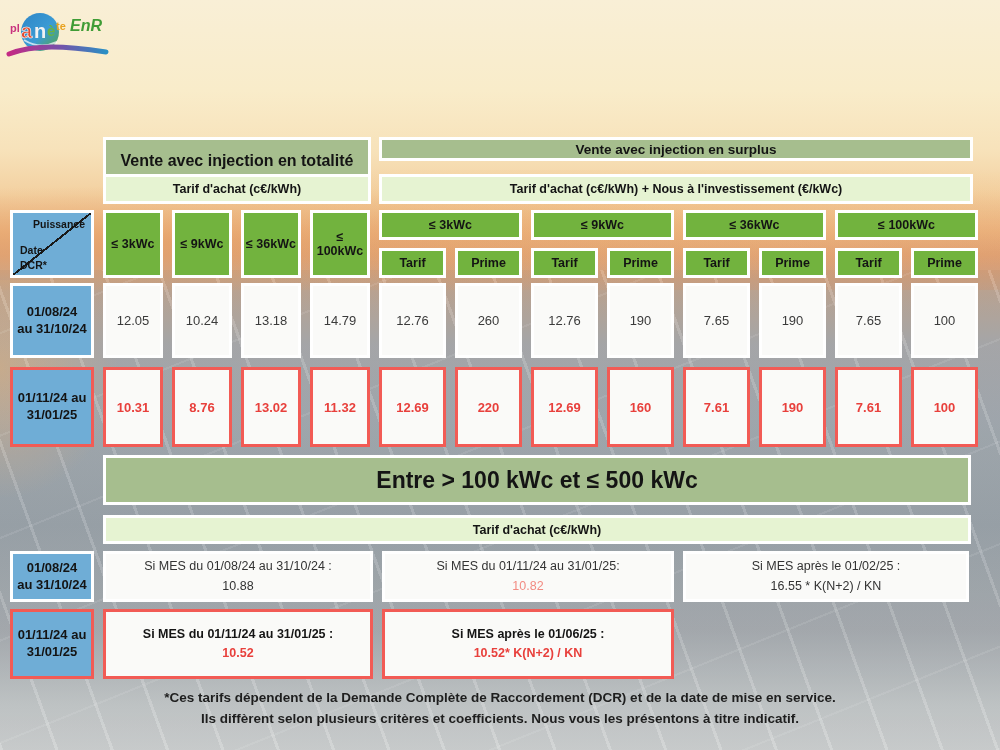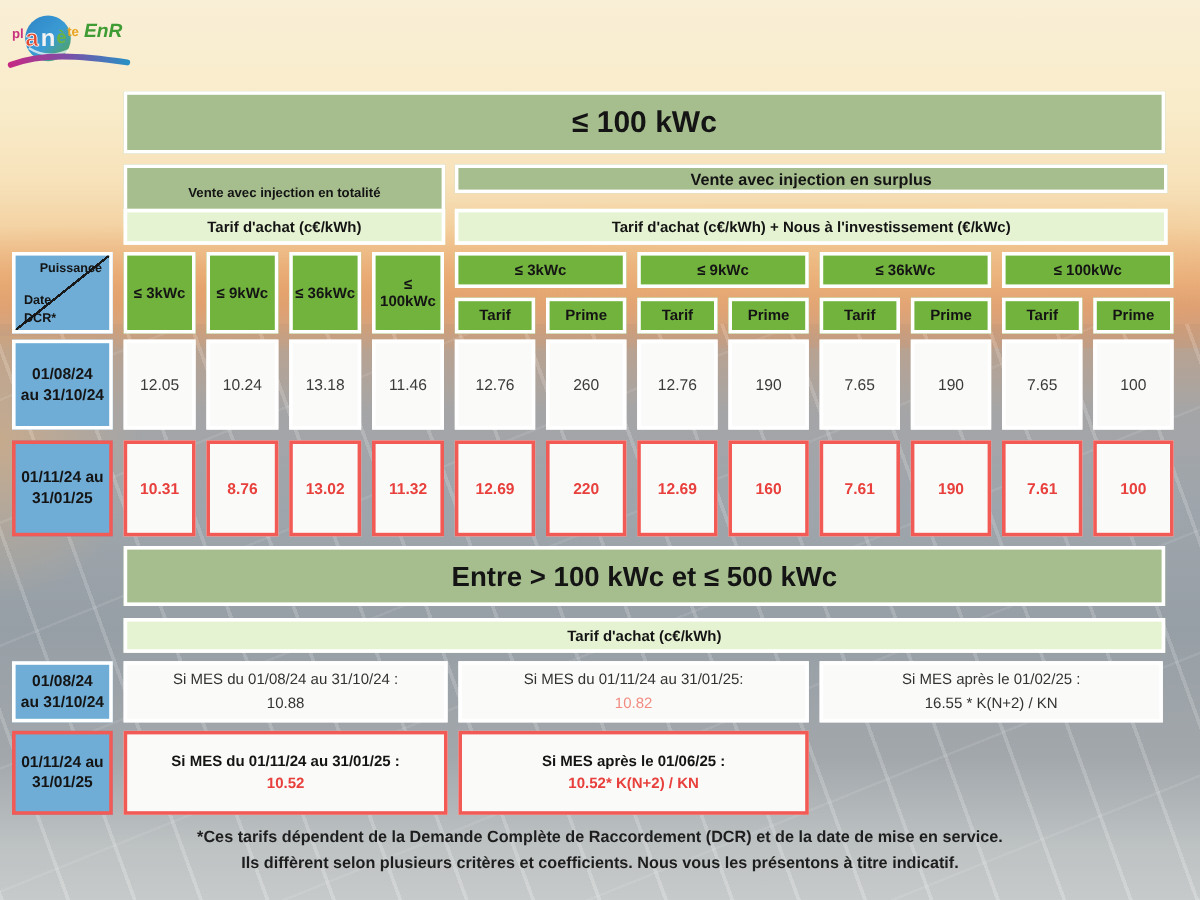--- a/index.html
+++ b/index.html
@@ -22,21 +22,21 @@
   }
   .bg-panels { position:absolute; left:0; top:270px; right:0; bottom:0; pointer-events:none; opacity:.65;
     background:
       repeating-linear-gradient(70deg, rgba(255,255,255,.20) 0 3px, rgba(30,40,50,.05) 3px 52px),
       repeating-linear-gradient(-22deg, rgba(255,255,255,.14) 0 2px, transparent 2px 95px);
   }
 
   .band { position:absolute; border:3px solid #ffffff; background:#A6BE8E; color:#141414;
     display:flex; align-items:center; justify-content:center; text-align:center; font-weight:700; }
   .s1-title   { left:103px; top:76px;  width:868px; height:52px; font-size:25px; }
-  .sale-left  { left:103px; top:137px; width:268px; height:47px; font-size:11px; }
+  .sale-left  { left:103px; top:137px; width:268px; height:47px; font-size:16px; }
   .sale-right { left:379px; top:137px; width:594px; height:24px; font-size:13.5px; }
   .tarif-left { left:103px; top:174px; width:268px; height:30px; font-size:12.5px; background:#E6F3D2; }
   .tarif-right{ left:379px; top:174px; width:594px; height:30px; font-size:12.5px; background:#E6F3D2; }
   .s2-title   { left:103px; top:455px; width:868px; height:50px; font-size:23px; }
   .s2-tarif   { left:103px; top:515px; width:868px; height:29px; font-size:12.5px; background:#E6F3D2; }
 
   .tgrid { position:absolute; left:10px; display:grid; column-gap:9px;
     grid-template-columns:84px 60px 60px 60px 60px 67px 67px 67px 67px 67px 67px 67px 67px; }
   .header-grid { top:210px; grid-template-rows:30px 30px; row-gap:8px; }
   .row1 { top:283px; grid-auto-rows:75px; }
@@ -100,21 +100,20 @@
     <path d="M18 34 q16 10 33 2" stroke="#ffffff" stroke-width="2" fill="none" opacity=".7"></path>
     <text x="4" y="26" font-size="11" font-weight="bold" fill="#c9327e">pl</text>
     <text x="15" y="32" font-size="20" font-weight="bold" fill="#e34b30" stroke="#ffffff" stroke-width="0.6">a</text>
     <text x="28" y="32" font-size="20" font-weight="bold" fill="#f2f2f2">n</text>
     <text x="41" y="30" font-size="15" font-weight="bold" fill="#6ab33f">è</text>
     <text x="50" y="24" font-size="11" font-weight="bold" fill="#e8a321">te</text>
     <text x="64" y="25" font-size="16" font-weight="bold" font-style="italic" fill="#3f9c35">EnR</text>
     <path d="M3 48 C 28 38, 60 40, 100 46" stroke="url(#swooshGrad)" stroke-width="5" fill="none" stroke-linecap="round"></path>
   </svg>
 
-  <div class="band s1-title">≤ 100 kWc</div>
   <div class="band sale-left">Vente avec injection en totalité</div>
   <div class="band sale-right">Vente avec injection en surplus</div>
   <div class="band tarif-left">Tarif d'achat (c€/kWh)</div>
   <div class="band tarif-right">Tarif d'achat (c€/kWh) + Nous à l'investissement (€/kWc)</div>
 
   <div class="tgrid header-grid">
     <div class="cell corner">
       <span class="lbl-puissance">Puissance</span>
       <span class="lbl-date">Date</span>
       <span class="lbl-dcr">DCR*</span>
@@ -138,21 +137,21 @@
   </div>
 
   <div class="tgrid row1">
     <div class="cell date">
       <span>01/08/24</span>
       <span>au 31/10/24</span>
     </div>
     <div class="cell val">12.05</div>
     <div class="cell val">10.24</div>
     <div class="cell val">13.18</div>
-    <div class="cell val">11.46</div>
+    <div class="cell val">14.79</div>
     <div class="cell val">12.76</div>
     <div class="cell val">260</div>
     <div class="cell val">12.76</div>
     <div class="cell val">190</div>
     <div class="cell val">7.65</div>
     <div class="cell val">190</div>
     <div class="cell val">7.65</div>
     <div class="cell val">100</div>
   </div>
 

